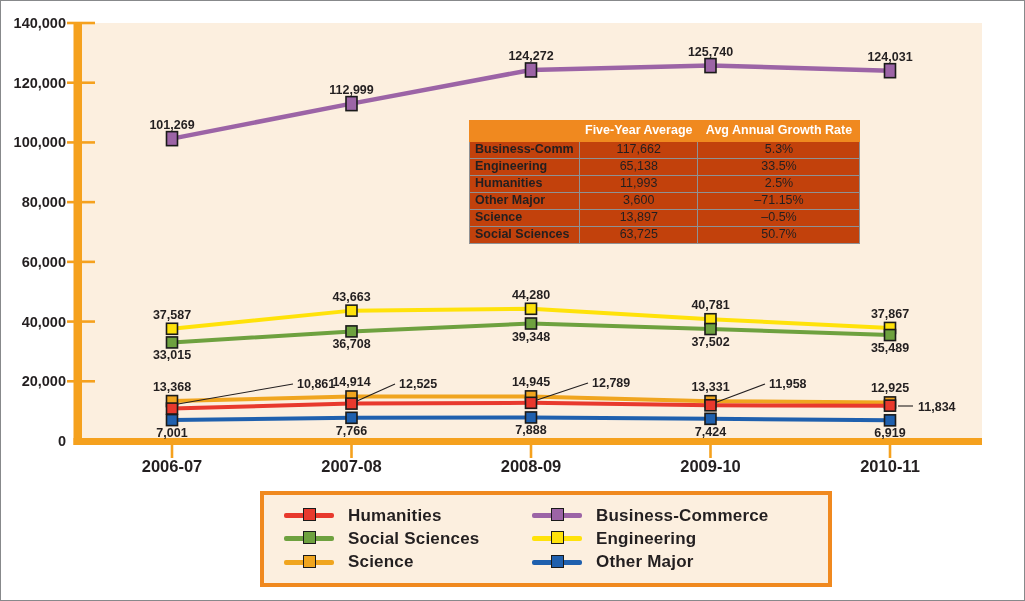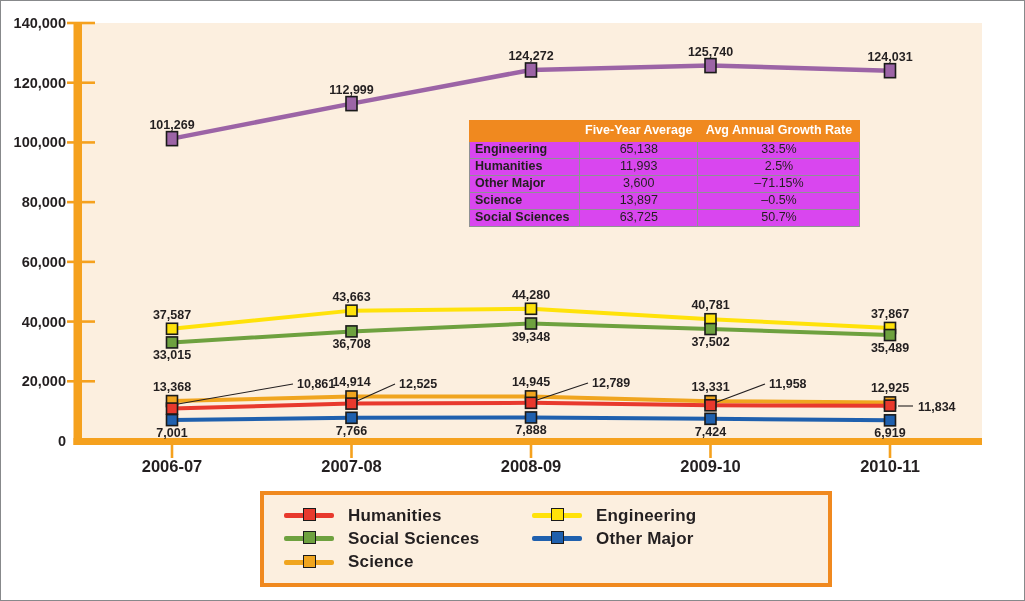--- a/index.html
+++ b/index.html
@@ -10,21 +10,21 @@
     border:1px solid #87898b;
     box-sizing:border-box;
     overflow:hidden;
     font-family:"Liberation Sans",sans-serif;
   }
   #chart-svg{position:absolute;left:0;top:0;}
   
   .avg-table{
     position:absolute;left:468px;top:119px;
     border-collapse:collapse;
-    background:#d946ef;
+    background:#c2410c;
     font-size:12.5px;color:#231f20;
     table-layout:fixed;
   }
   .avg-table th,.avg-table td{
     border:1px solid #8f9194;
     padding:0 5px;
     height:16px;line-height:1.1;
     overflow:hidden;white-space:nowrap;
   }
   .avg-table thead th{
@@ -182,20 +182,25 @@
       </colgroup>
     <thead>
       <tr>
         <th></th>
         <th>Five-Year Average</th>
         <th>Avg Annual Growth Rate</th>
       </tr>
     </thead>
     <tbody>
       <tr>
+        <td class="row-label">Business-Comm</td>
+        <td class="num">117,662</td>
+        <td class="num">5.3%</td>
+      </tr>
+      <tr>
         <td class="row-label">Engineering</td>
         <td class="num">65,138</td>
         <td class="num">33.5%</td>
       </tr>
       <tr>
         <td class="row-label">Humanities</td>
         <td class="num">11,993</td>
         <td class="num">2.5%</td>
       </tr>
       <tr>
@@ -229,20 +234,26 @@
         </span>
       <span class="legend-label">Social Sciences</span>
     </div>
     <div class="legend-item">
       <span class="swatch" style="background: rgb(240, 165, 31);">
           <span class="sq" style="background: rgb(240, 165, 31);"></span>
         </span>
       <span class="legend-label">Science</span>
     </div>
     <div class="legend-item">
+      <span class="swatch" style="background: rgb(156, 100, 166);">
+          <span class="sq" style="background: rgb(156, 100, 166);"></span>
+        </span>
+      <span class="legend-label">Business-Commerce</span>
+    </div>
+    <div class="legend-item">
       <span class="swatch" style="background: rgb(255, 226, 10);">
           <span class="sq" style="background: rgb(255, 226, 10);"></span>
         </span>
       <span class="legend-label">Engineering</span>
     </div>
     <div class="legend-item">
       <span class="swatch" style="background: rgb(31, 96, 174);">
           <span class="sq" style="background: rgb(31, 96, 174);"></span>
         </span>
       <span class="legend-label">Other Major</span>

